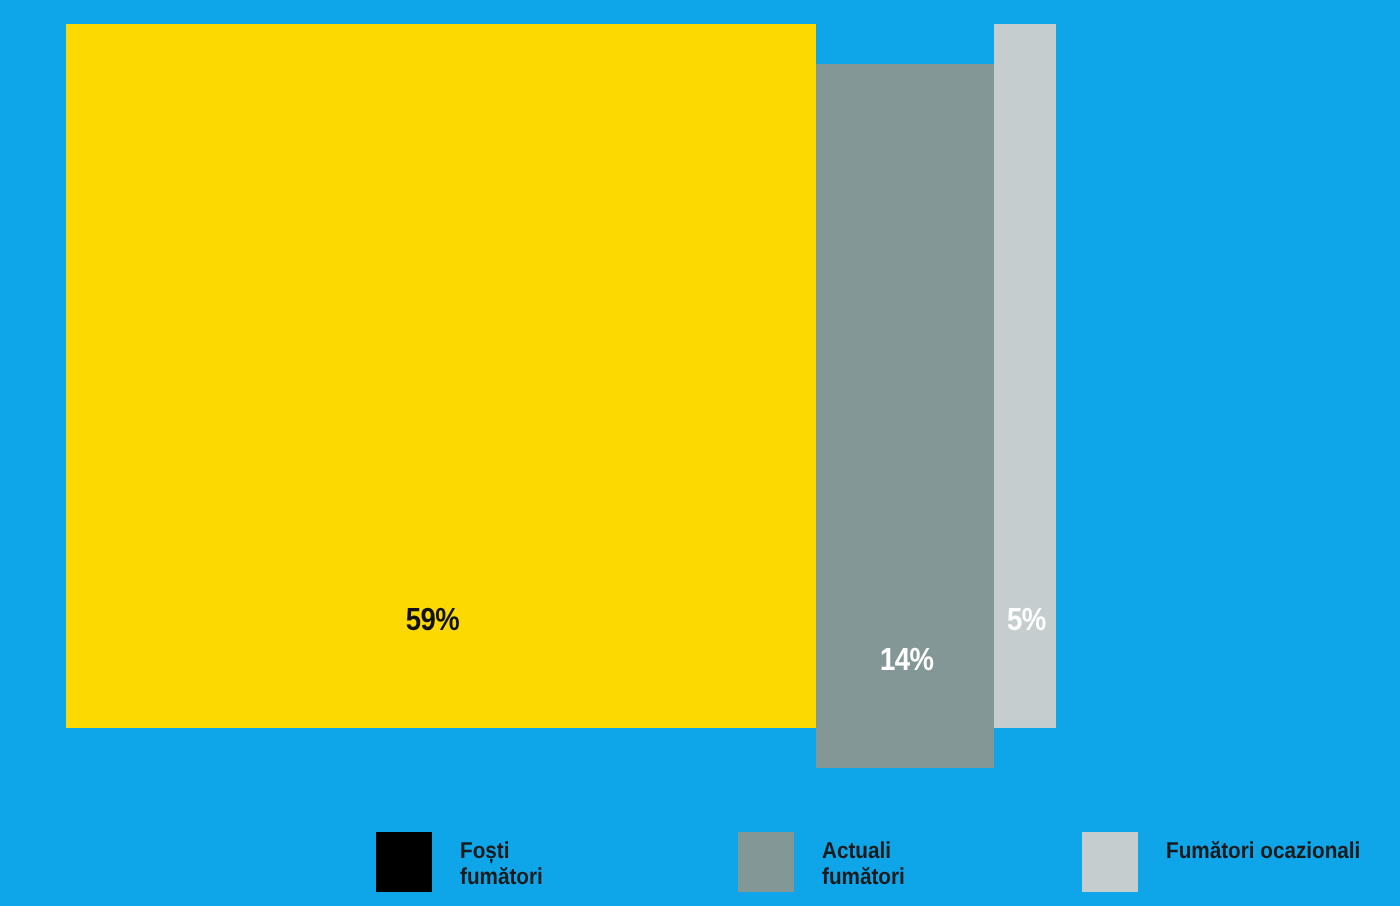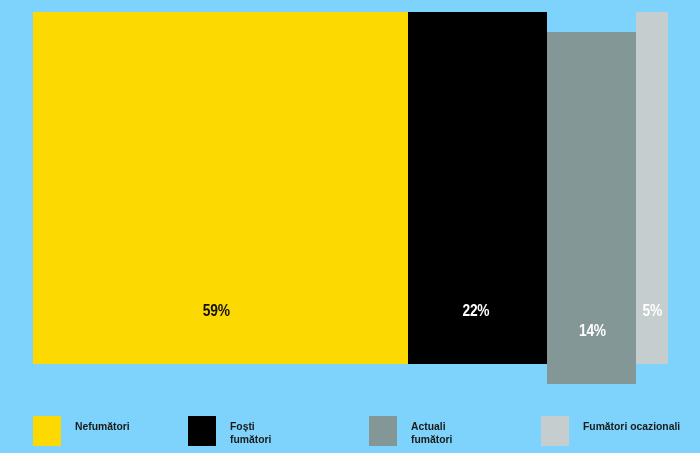--- a/index.html
+++ b/index.html
@@ -13,21 +13,21 @@
     width: 700px;
     height: 453px;
     font-family: "Liberation Sans", sans-serif;
     overflow: hidden;
   }
 
   #chart-root {
     position: relative;
     width: 700px;
     height: 453px;
-    background: #7dd3fc;
+    background: #0ea5e9;
   }
 
   
   .bar-area {
     position: absolute;
     left: 33px;
     top: 12px;
     width: 635px;
     height: 352px;
     display: flex;
@@ -108,40 +108,33 @@
 <body style="background: rgb(255, 255, 255);">
 
 <div id="chart-root">
 
   <div class="bar-area">
 
     <div class="bar-segment seg-0" style="background: rgb(252, 217, 0); width: 59%;">
       <span class="seg-label" style="color: rgb(17, 17, 17);">59%</span>
     </div>
 
-    <div class="bar-segment seg-1" style="background: rgb(0, 0, 0); width: 22%;">
-      <span class="seg-label" style="color: rgb(255, 255, 255);">22%</span>
-    </div>
 
     <div class="bar-segment seg-2" style="background: rgb(131, 152, 150); width: 14%; margin-top: 20px;">
       <span class="seg-label" style="color: rgb(255, 255, 255);">14%</span>
     </div>
 
     <div class="bar-segment seg-3" style="background: rgb(197, 205, 206); width: 5%;">
       <span class="seg-label" style="color: rgb(255, 255, 255);">5%</span>
     </div>
 
   </div>
 
   <div class="legend">
 
-    <div class="legend-item li-0">
-      <span class="legend-swatch" style="background: rgb(252, 217, 0);"></span>
-      <span class="legend-label">Nefumători</span>
-    </div>
 
     <div class="legend-item li-1">
       <span class="legend-swatch" style="background: rgb(0, 0, 0);"></span>
       <span class="legend-label">Foști
 fumători</span>
     </div>
 
     <div class="legend-item li-2">
       <span class="legend-swatch" style="background: rgb(131, 152, 150);"></span>
       <span class="legend-label">Actuali

